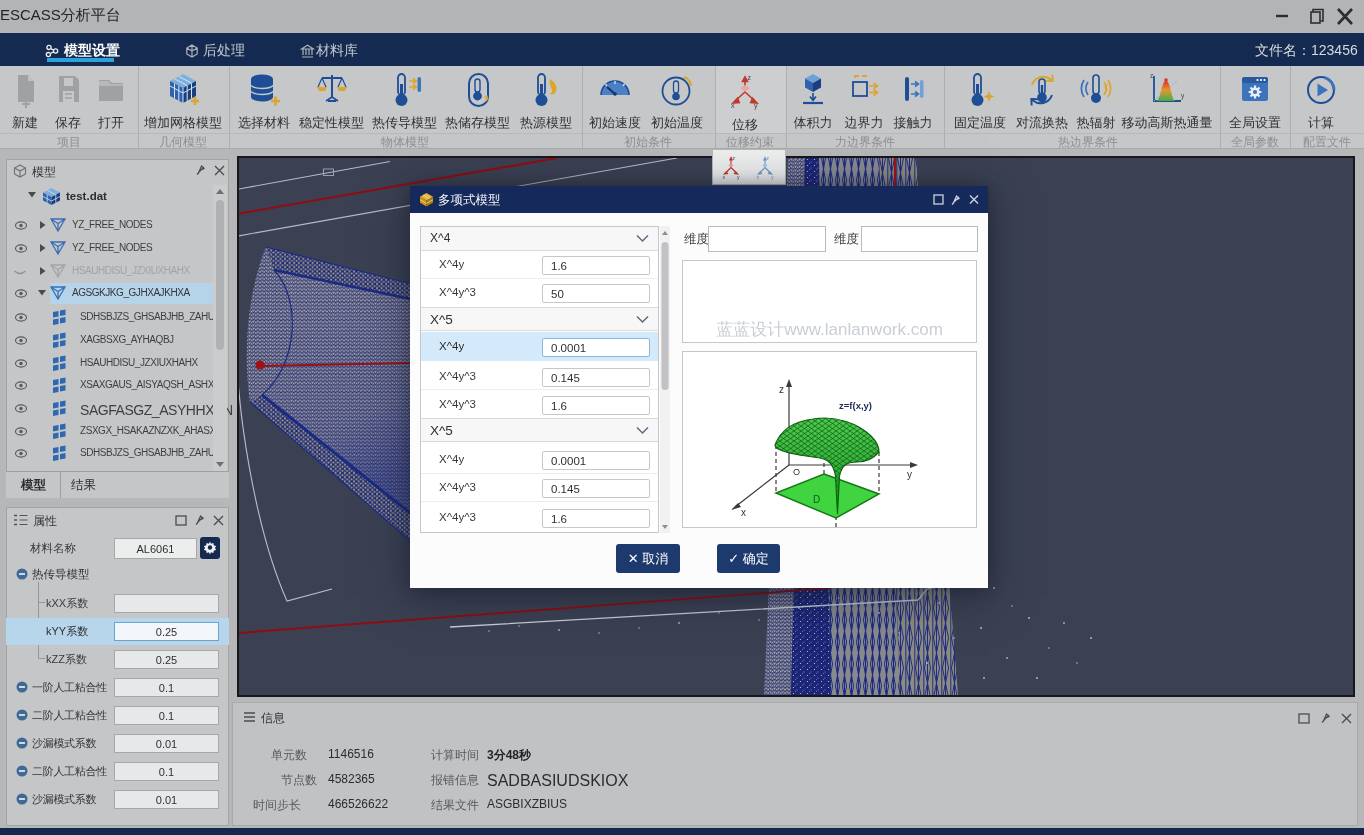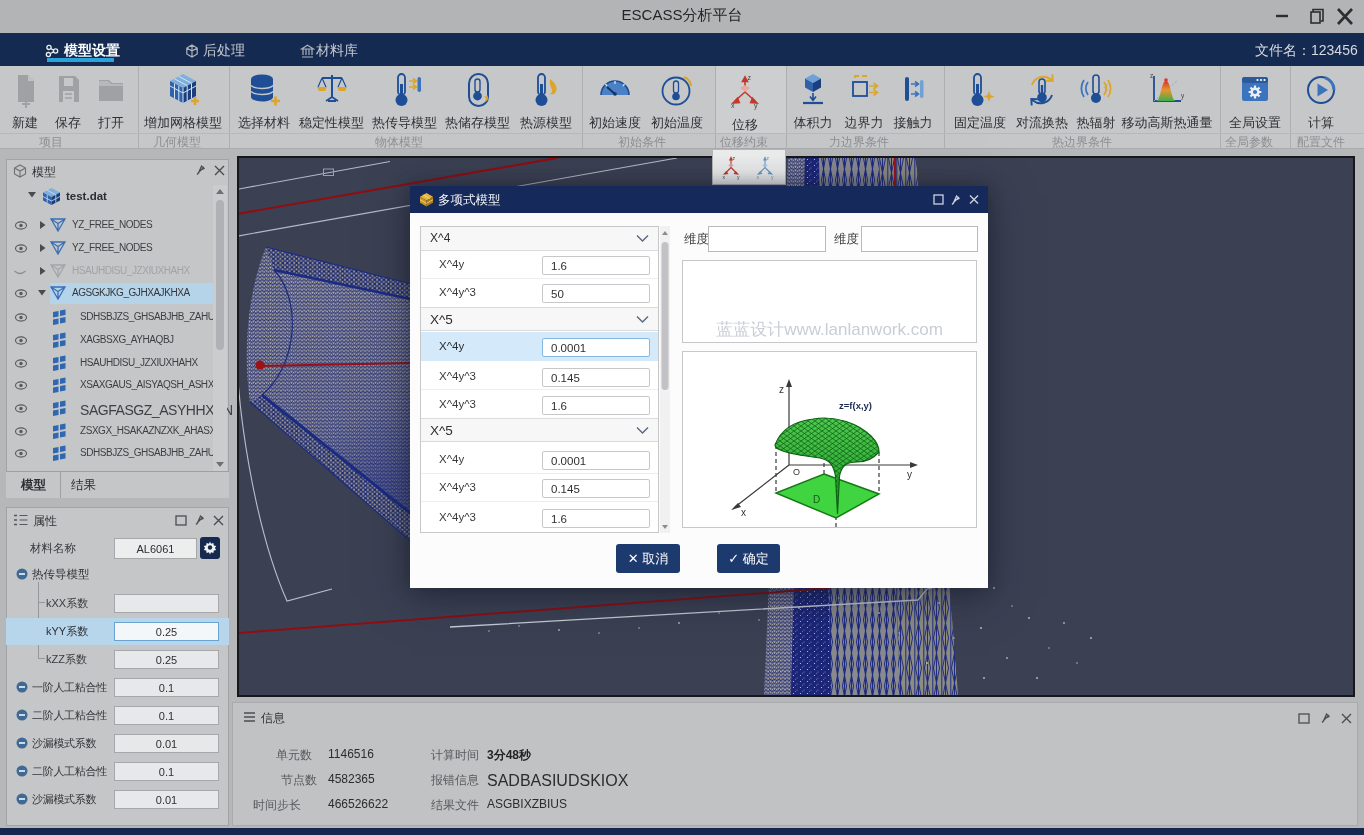--- a/index.html
+++ b/index.html
@@ -1,31 +1,31 @@
 <!DOCTYPE html>
 <html><head><meta charset="utf-8">
 <style>
 *{margin:0;padding:0;box-sizing:border-box}
 html,body{width:1364px;height:835px;overflow:hidden}
 body{font-family:"Liberation Sans",sans-serif;background:#b6b7b9;position:relative}
 .abs{position:absolute}
 
 #titlebar{left:0;top:0;width:1364px;height:33px;background:#b3b4b6}
-#titletxt{left:0;top:6px;width:1364px;text-align:center;font-size:15px;color:#242528}
+#titletxt{left:0;top:6px;width:1364px;text-align:left;font-size:15px;color:#242528}
 #menubar{left:0;top:33px;width:1364px;height:33px;background:#152a50}
 .tab{top:42px;font-size:14px;color:#c3c7cf}
 .tabact{color:#fbfcfd}
 #underline{left:47px;top:58px;width:67px;height:4px;background:#2aa3db}
 
 #ribbon{left:0;top:66px;width:1364px;height:82px;background:#c6c7c9}
 .rd{top:66px;height:82px;width:1px;background:#aeafb1}
 .rl{position:absolute;top:44px;width:100%;text-align:center;font-size:13px;color:#303134;letter-spacing:0px;white-space:nowrap}
 .rb{position:absolute;top:70px;height:60px}
 .rb svg{position:absolute;top:2px;left:50%;transform:translateX(-50%)}
-.rg{top:134px;font-size:12px;color:#8e8f92;text-align:left;white-space:nowrap}
+.rg{top:134px;font-size:12px;color:#8e8f92;text-align:center;white-space:nowrap}
 #rgline{left:0;top:133px;width:1364px;height:1px;background:#b7b8ba}
 #ribline{left:0;top:148px;width:1364px;height:1px;background:#a9aaac}
 
 #vp{left:237px;top:156px;width:1118px;height:541px;background:#3b4153;border:2px solid #17181c}
 
 .panel{background:#c5c6c8;border:1px solid #a2a3a5}
 .min{width:108px;height:19px;background:#fff;border:1px solid #c6c7c9;border-radius:2px;font-size:11.5px;color:#2e2f31;padding-left:8px;line-height:19px}
 .pin2{width:105px;height:19px;background:#e7e8e9;border:1px solid #a6a7aa;font-size:11px;color:#2e2f32;text-align:center;line-height:18px}
 
 #statusbar{left:0;top:828px;width:1364px;height:7px;background:#15274e}
@@ -628,21 +628,21 @@
 <div class="abs" style="left:232px;top:702px;width:1126px;height:124px;background:#c1c2c4;border:1px solid #a9aaac"></div>
 <svg class="abs" style="left:243px;top:711px" width="13" height="12" viewBox="0 0 13 12">
     <path d="M1 2 h11 M1 6 h11 M1 10 h11" stroke="#4c4d50" stroke-width="1.4"></path>
   </svg>
 <div class="abs t" style="left:261px;top:710px;font-size:12px;color:#333437">信息</div>
 <svg class="abs" style="left:1298px;top:712px" width="55" height="13" viewBox="0 0 55 13">
     <rect x="1" y="2" width="10" height="9" fill="none" stroke="#4c4d50" stroke-width="1.3"></rect>
     <path d="M25 9 L31 3 M28.5 2 l2.5 2.5 l-4.5 2 Z M24 10.5 l2 -2" stroke="#4c4d50" stroke-width="1.2" fill="none"></path>
     <path d="M44 2 L53 11 M53 2 L44 11" stroke="#4c4d50" stroke-width="1.4"></path>
   </svg>
-<div class="abs t" style="left:271px;top:747px;width:46px;text-align:center;font-size:12px;color:#595a5d">单元数</div>
+<div class="abs t" style="left:271px;top:747px;width:46px;text-align:left;font-size:12px;color:#595a5d">单元数</div>
 <div class="abs t" style="left:328px;top:747px;font-size:12px;color:#2b2c2e">1146516</div>
 <div class="abs t" style="left:271px;top:772px;width:46px;text-align:right;font-size:12px;color:#595a5d">节点数</div>
 <div class="abs t" style="left:328px;top:772px;font-size:12px;color:#2b2c2e">4582365</div>
 <div class="abs t" style="left:241px;top:797px;width:60px;text-align:right;font-size:12px;color:#595a5d">时间步长</div>
 <div class="abs t" style="left:328px;top:797px;font-size:12px;color:#2b2c2e">466526622</div>
 <div class="abs t" style="left:431px;top:747px;width:48px;text-align:right;font-size:12px;color:#595a5d">计算时间</div>
 <div class="abs t" style="left:487px;top:747px;font-size:12px;color:#222325;font-weight:bold">3分48秒</div>
 <div class="abs t" style="left:431px;top:772px;width:48px;text-align:right;font-size:12px;color:#595a5d">报错信息</div>
 <div class="abs t" style="left:487px;top:772px;font-size:16px;color:#2b2c2e">SADBASIUDSKIOX</div>
 <div class="abs t" style="left:431px;top:797px;width:48px;text-align:right;font-size:12px;color:#595a5d">结果文件</div>

